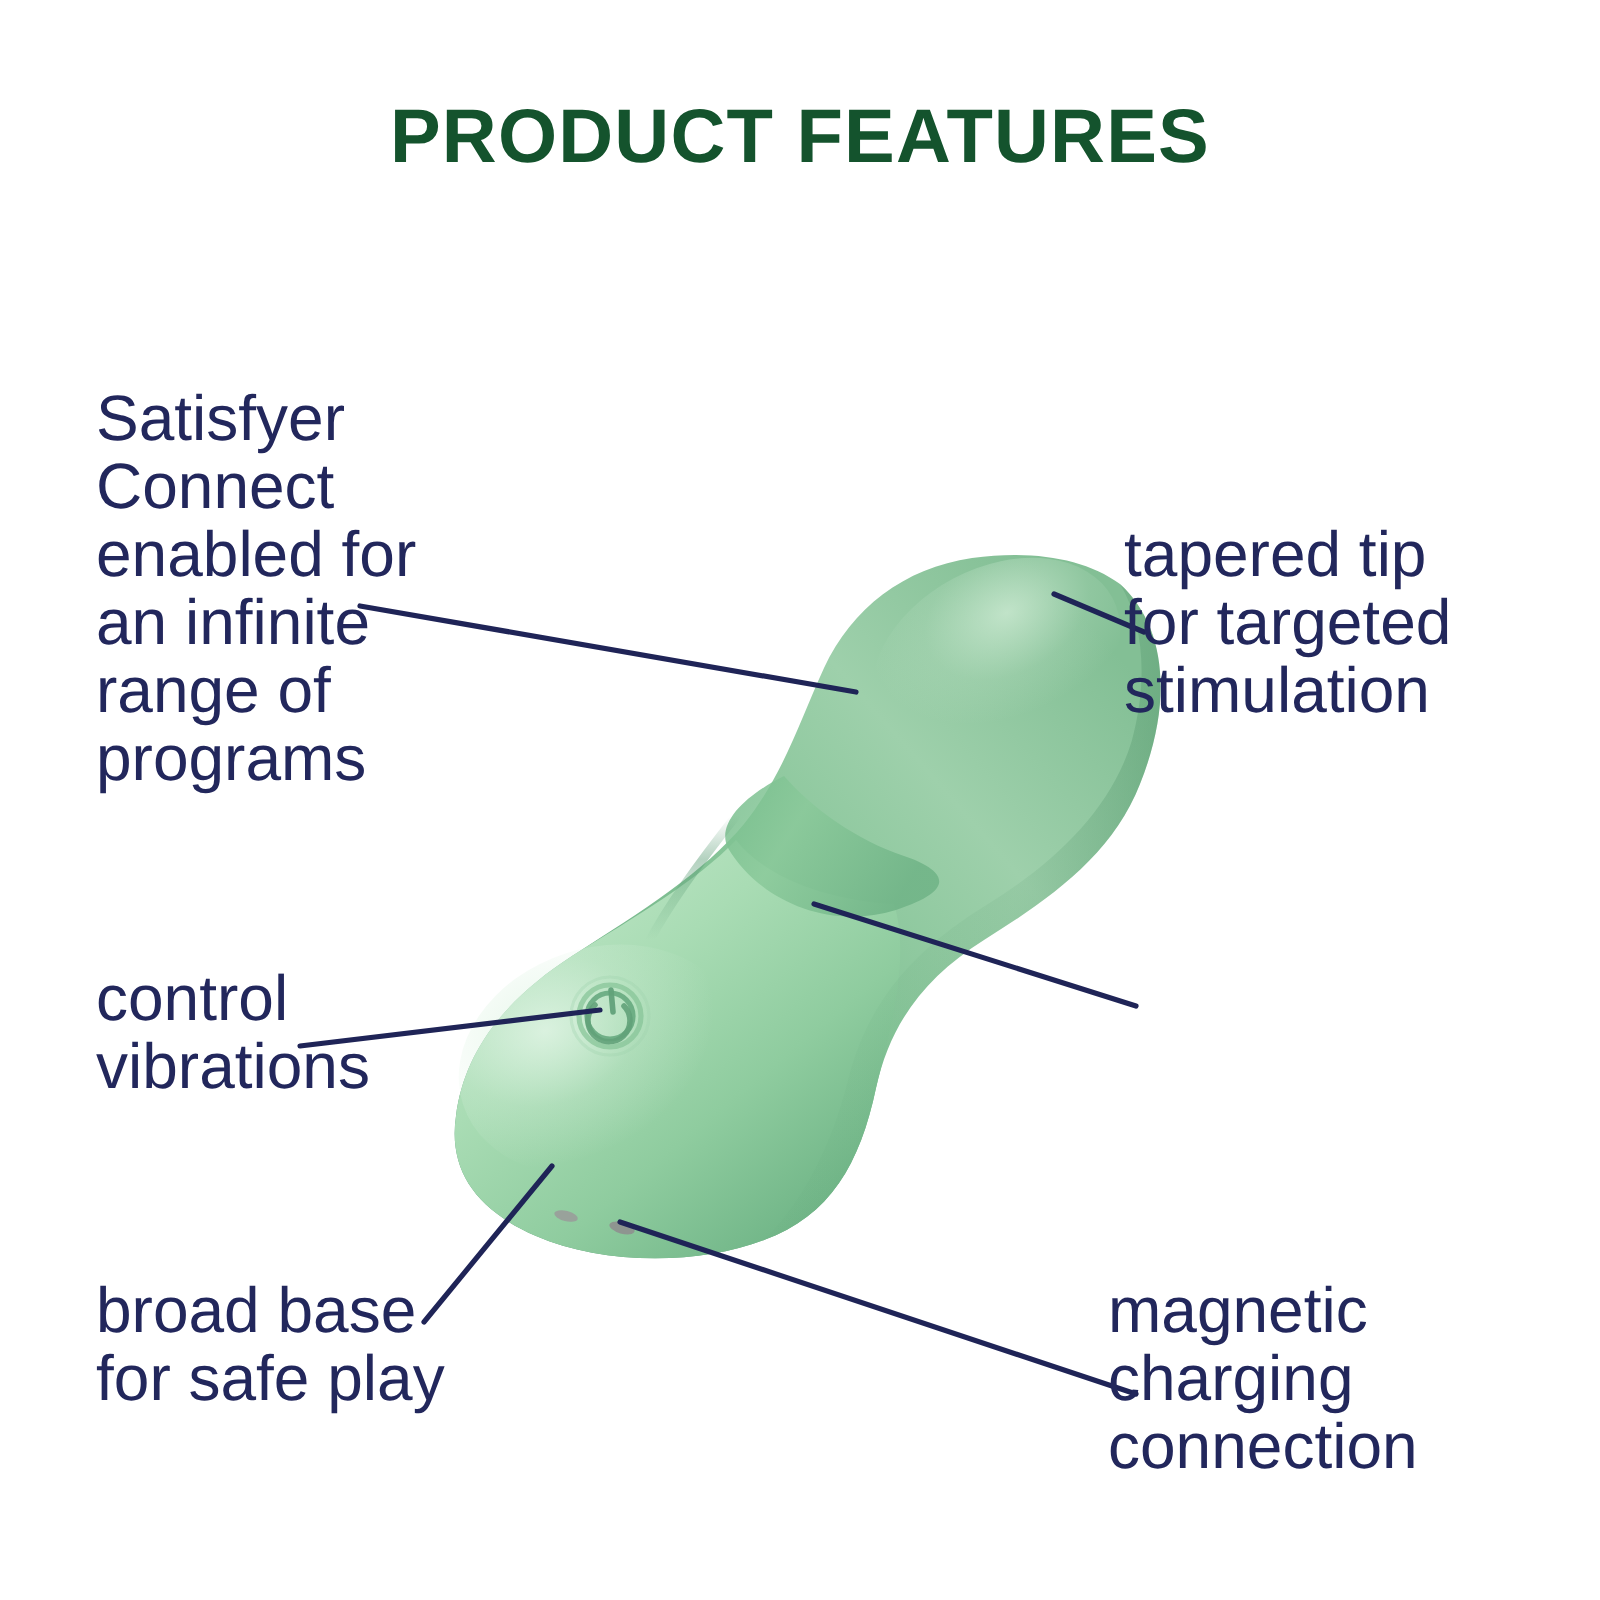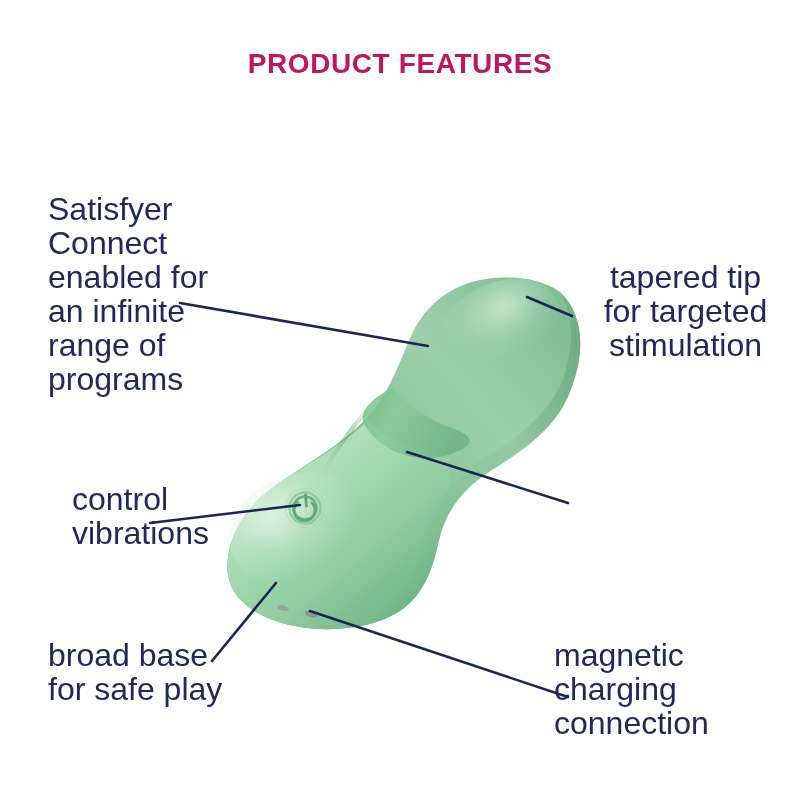--- a/index.html
+++ b/index.html
@@ -22,43 +22,43 @@
     height: 800px;
     background: #ffffff;
   }
   
   .title {
     position: absolute;
     left: 0;
     top: 48px;
     width: 800px;
     text-align: center;
-    font-size: 28px;
+    font-size: 38px;
     font-weight: 700;
     letter-spacing: 0.6px;
-    color: #be185d;
+    color: #14532d;
     font-family: "Liberation Sans", sans-serif;
   }
   
   .label {
     position: absolute;
     color: #22275c;
     font-size: 32px;
     line-height: 34px;
     font-weight: 400;
     font-family: "Liberation Sans", sans-serif;
     white-space: pre-line;
   }
   .label.left  { text-align: left; }
   .label.right { text-align: left; }
 
   #label-connect      { left: 48px;  top: 192px; width: 210px; }
-  #label-control      { left: 48px;  top: 482px; width: 210px; margin-left: 24px; }
+  #label-control      { left: 48px;  top: 482px; width: 210px; }
   #label-base         { left: 48px;  top: 638px; width: 230px; }
-  #label-tip          { left: 578px; top: 260px; width: 215px; text-align: center; }
+  #label-tip          { left: 562px; top: 260px; width: 215px; }
   #label-silicone     { left: 578px; top: 448px; width: 215px; }
   #label-charging     { left: 554px; top: 638px; width: 215px; }
 
   
   #stage {
     position: absolute;
     left: 0; top: 0;
     width: 800px; height: 800px;
     pointer-events: none;
   }

